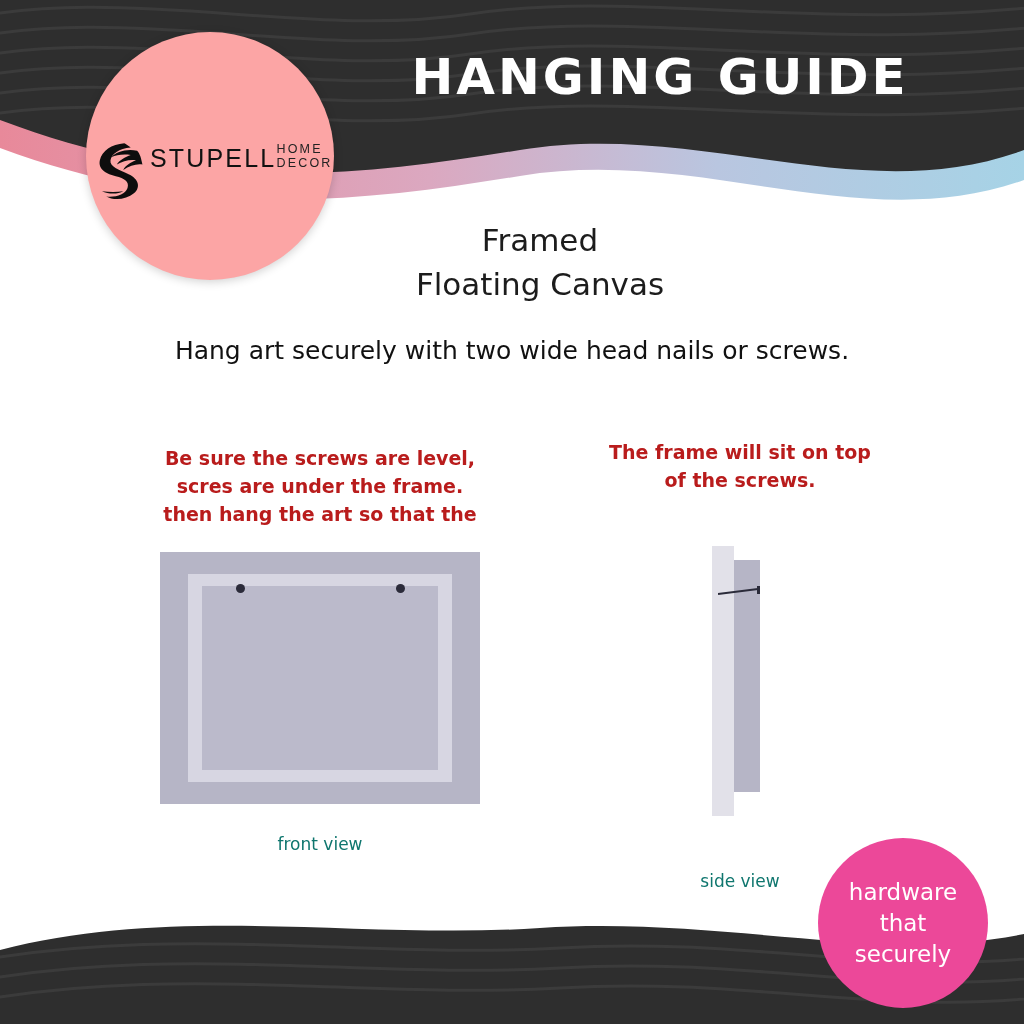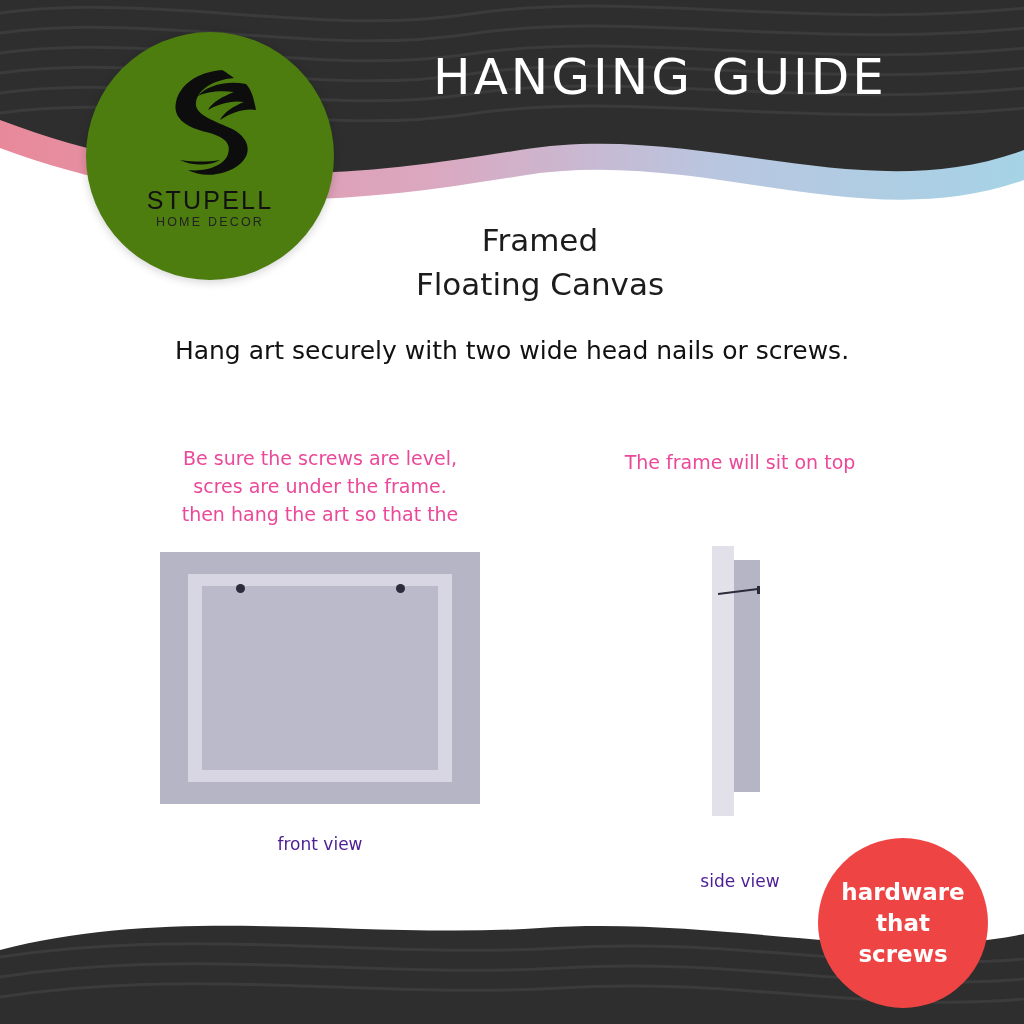--- a/index.html
+++ b/index.html
@@ -32,24 +32,24 @@
   #bottom-band { bottom: 0; height: 130px; }
 
   
   #logo-badge {
     position: absolute;
     left: 86px;
     top: 32px;
     width: 248px;
     height: 248px;
     border-radius: 50%;
-    background: #4d7c0f;
+    background: #fca5a5;
     box-shadow: 0 2px 10px rgba(0,0,0,0.18);
     display: flex;
-    flex-direction: column;
+    flex-direction: row;
     align-items: center;
     justify-content: flex-start;
     z-index: 5;
   }
   #logo-mark {
     margin-top: 30px;
     width: 120px;
     height: 120px;
   }
   #logo-wordmark {
@@ -69,21 +69,21 @@
 
   
   #guide-title {
     position: absolute;
     left: 360px;
     top: 48px;
     width: 600px;
     text-align: center;
     color: #ffffff;
     font-family: "DejaVu Sans", sans-serif;
-    font-weight: normal;
+    font-weight: bold;
     font-size: 50px;
     letter-spacing: 3px;
     z-index: 4;
   }
 
   
   #product-name {
     position: absolute;
     left: 330px;
     top: 218px;
@@ -103,31 +103,32 @@
     width: 900px;
     text-align: center;
     color: #111111;
     font-size: 25px;
   }
 
   
   .col-caption {
     position: absolute;
     text-align: center;
-    color: #ec4899;
+    color: #b91c1c;
     font-size: 19px;
     line-height: 28px;
+    font-weight: bold;
   }
   #front-caption { left: 140px; top: 444px; width: 360px; }
-  #side-caption  { left: 590px; top: 448px; width: 300px; }
+  #side-caption  { left: 590px; top: 438px; width: 300px; }
 
   .view-label {
     position: absolute;
     text-align: center;
-    color: #4c1d95;
+    color: #0f766e;
     font-size: 17px;
   }
   #front-view-label { left: 180px; top: 834px; width: 280px; }
   #side-view-label  { left: 620px; top: 844px; width: 240px; margin-top: 27px; }
 
   
   #front-diagram {
     position: absolute;
     left: 160px;
     top: 552px;
@@ -198,27 +199,26 @@
   }
 
   
   #hardware-badge {
     position: absolute;
     left: 818px;
     top: 838px;
     width: 170px;
     height: 170px;
     border-radius: 50%;
-    background: #ef4444;
+    background: #ec4899;
     display: flex;
     flex-direction: column;
     align-items: center;
     justify-content: center;
     z-index: 6;
-    font-weight: bold;
   }
   #hardware-badge span {
     display: block;
     color: #ffffff;
     font-size: 23px;
     line-height: 31px;
     text-align: center;
   }
 </style>
 </head>
@@ -276,20 +276,21 @@
   </div>
 
   <div class="col-caption" id="front-caption">
     <div>Be sure the screws are level,</div>
     <div>scres are under the frame.</div>
     <div>then hang the art so that the</div>
   </div>
 
   <div class="col-caption" id="side-caption">
     <div>The frame will sit on top</div>
+    <div>of the screws.</div>
   </div>
 
   <div id="front-diagram">
     <div id="front-frame-outer"></div>
     <div id="front-frame-inner"></div>
     <div id="front-canvas"></div>
     <div class="screw-dot" id="screw-left"></div>
     <div class="screw-dot" id="screw-right"></div>
   </div>
   <div class="view-label" id="front-view-label">front view</div>
@@ -300,21 +301,21 @@
     <svg id="side-screw" viewBox="0 0 50 10">
       <path d="M0,8 L40,3" stroke="#2b2b3a" stroke-width="2.2" fill="none"></path>
       <rect x="39" y="0" width="3" height="8" fill="#2b2b3a"></rect>
     </svg>
   </div>
   <div class="view-label" id="side-view-label">side view</div>
 
   <div id="hardware-badge">
     <span>hardware</span>
     <span>that</span>
-    <span>screws</span>
+    <span>securely</span>
   </div>
 
   <svg class="band-svg" id="bottom-band" viewBox="0 0 1024 130" preserveAspectRatio="none">
     <defs>
       <clipPath id="botClip">
         <path d="M0,56 C180,10 360,46 540,34 C720,22 880,70 1024,40 L1024,130 H0 Z"></path>
       </clipPath>
     </defs>
     <g clip-path="url(#botClip)">
       <rect x="0" y="0" width="1024" height="130" fill="#2e2e2e"></rect>

